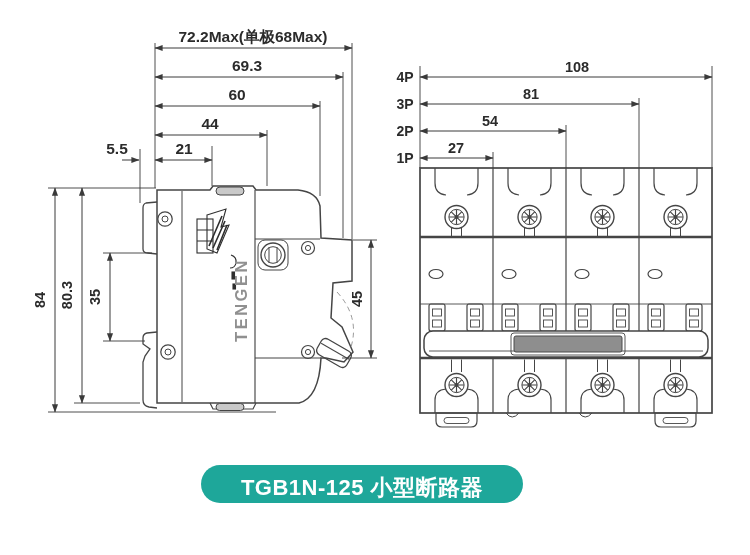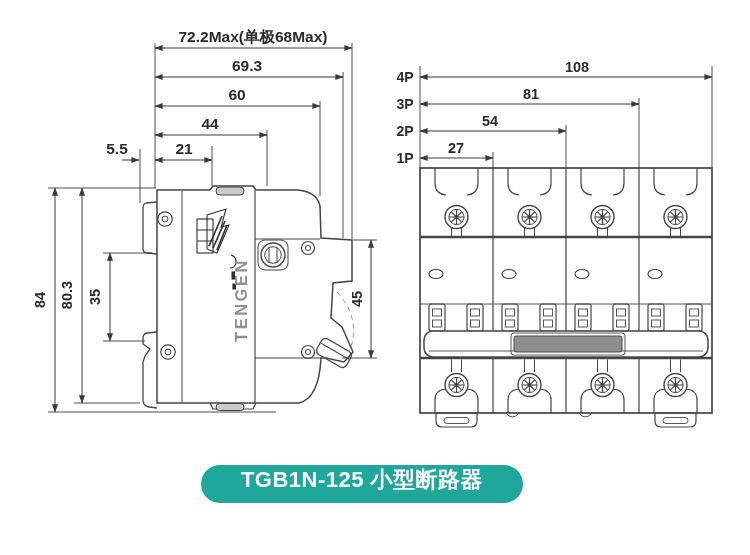--- a/index.html
+++ b/index.html
@@ -1,20 +1,20 @@
 <!DOCTYPE html>
 <html><head>
 <meta charset="utf-8">
 <style>
   html,body{margin:0;padding:0;background:#ffffff;}
   .stage{position:relative;width:750px;height:555px;background:#ffffff;overflow:hidden;
          font-family:"Liberation Sans","DejaVu Sans",sans-serif;}
   svg{position:absolute;left:0;top:0;}
   .badge{position:absolute;left:201px;top:465px;width:322px;height:38px;
-         background:#1ea79a;border-radius:19px;display:flex;align-items:flex-start;justify-content:center;}
+         background:#1ea79a;border-radius:19px;display:flex;align-items:flex-end;justify-content:center;}
   .badge span{color:#ffffff;font-size:22px;font-weight:600;letter-spacing:0.5px;
          font-family:"Liberation Sans","DejaVu Sans",sans-serif;}
 </style>
 </head>
 <body>
 
 <div class="stage">
 
 <svg width="750" height="555" viewBox="0 0 750 555">
   <defs>

